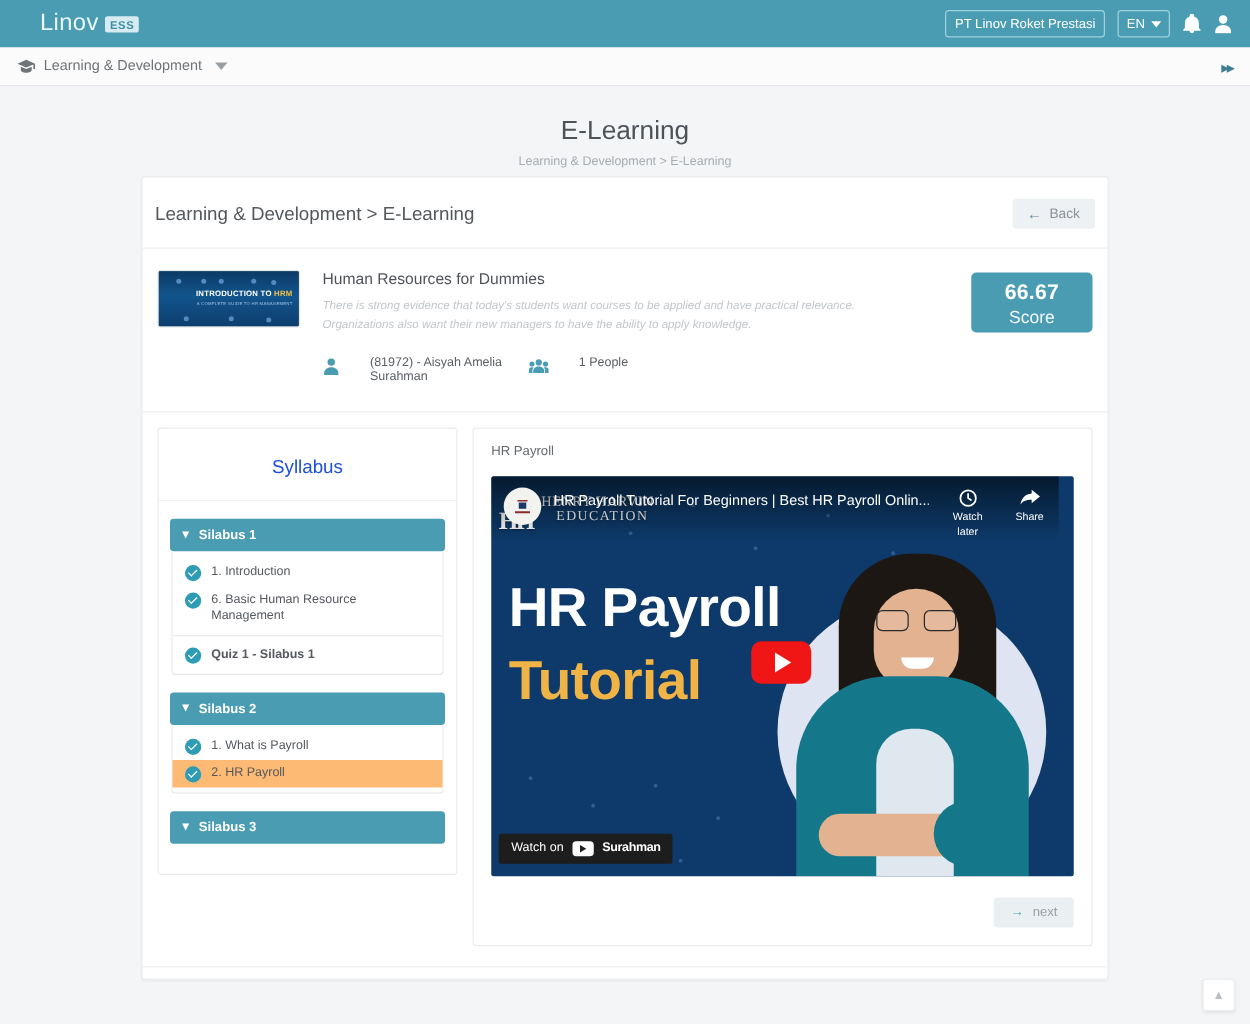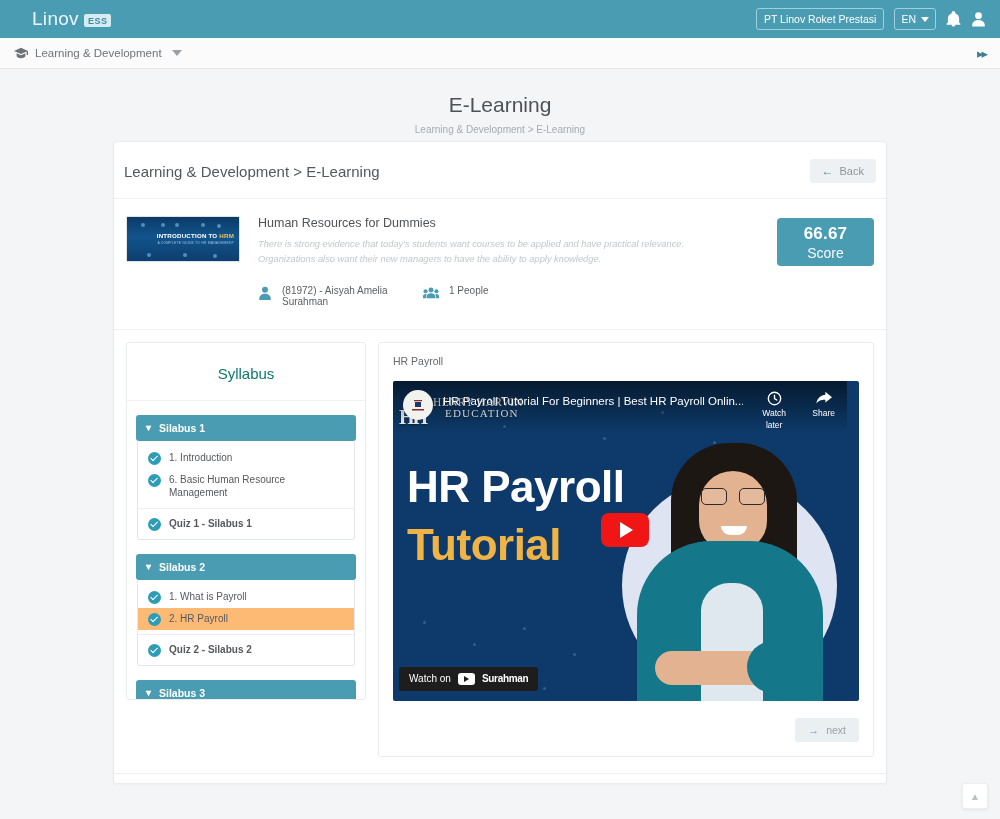--- a/index.html
+++ b/index.html
@@ -113,21 +113,21 @@
     position: absolute; right: 5px; top: 24px;
     font-size: 3.4px; color: #9dc2e0; letter-spacing: .2px;
   }
   .course-body { flex: 1 1 auto; min-width: 0; padding-right: 8px; }
   .course-title { font-size: 12.5px; color: #4f5358; margin-bottom: 7px; }
   .course-desc {
     font-size: 9.3px; color: #c2c7cb; font-style: italic; line-height: 1.65;
     max-width: 470px;
   }
   .meta-row { display: flex; margin-top: 17px; gap: 0; }
-  .meta { display: flex; align-items: flex-start; gap: 10px; font-size: 10px; color: #5b6065; }
+  .meta { display: flex; align-items: flex-start; gap: 24px; font-size: 10px; color: #5b6065; }
   .meta-instructor { width: 165px; }
   .meta svg { display: block; flex: 0 0 auto; margin-top: 1px; }
   .score-box {
     flex: 0 0 auto; width: 97px; height: 48px; background: #4a9cb3;
     border-radius: 4px; color: #ffffff; display: flex; flex-direction: column;
     align-items: center; justify-content: center; gap: 1px;
     align-self: flex-start; margin-top: 2px;
   }
   .score-value { font-size: 17px; font-weight: 700; letter-spacing: .2px; }
   .score-label { font-size: 14px; opacity: .95; }
@@ -135,21 +135,21 @@
   
   .content { display: flex; gap: 12px; padding: 12px 12px 16px 12px; }
 
   
   .syllabus-panel {
     width: 240px; flex: 0 0 auto; background: #ffffff;
     border: 1px solid #e9ebed; border-radius: 3px;
     height: 358px; overflow: hidden; position: relative;
   }
   .syllabus-title {
-    text-align: center; font-size: 15px; color: #0f766e; font-weight: 400;
+    text-align: center; font-size: 15px; color: #1d4ed8; font-weight: 400;
     padding: 22px 0 18px; border-bottom: 1px solid #eef0f1;
   }
   .syllabus-scroll { padding: 14px 9px 0 9px; }
   .sec { margin-bottom: 14px; }
   .sec-head {
     background: #4a9cb3; color: #ffffff; font-size: 10.5px; font-weight: 700;
     padding: 7px 10px; border-radius: 3px;
     display: flex; align-items: center; gap: 8px; cursor: pointer;
   }
   .chev { font-size: 10px; line-height: 1; font-weight: 700; }
@@ -449,24 +449,20 @@
             </div>
             <div class="sec-body">
               <div class="lesson">
                 <span class="check"></span>
                 <span>1. What is Payroll</span>
               </div>
               <div class="lesson active">
                 <span class="check"></span>
                 <span>2. HR Payroll</span>
               </div>
-              <div class="lesson quiz">
-                <span class="check"></span>
-                <span>Quiz 2 - Silabus 2</span>
-              </div>
             </div>
           </div>
 
           <div class="sec">
             <div class="sec-head">
               <span class="chev">▾</span>
               <span>Silabus 3</span>
             </div>
           </div>
 

